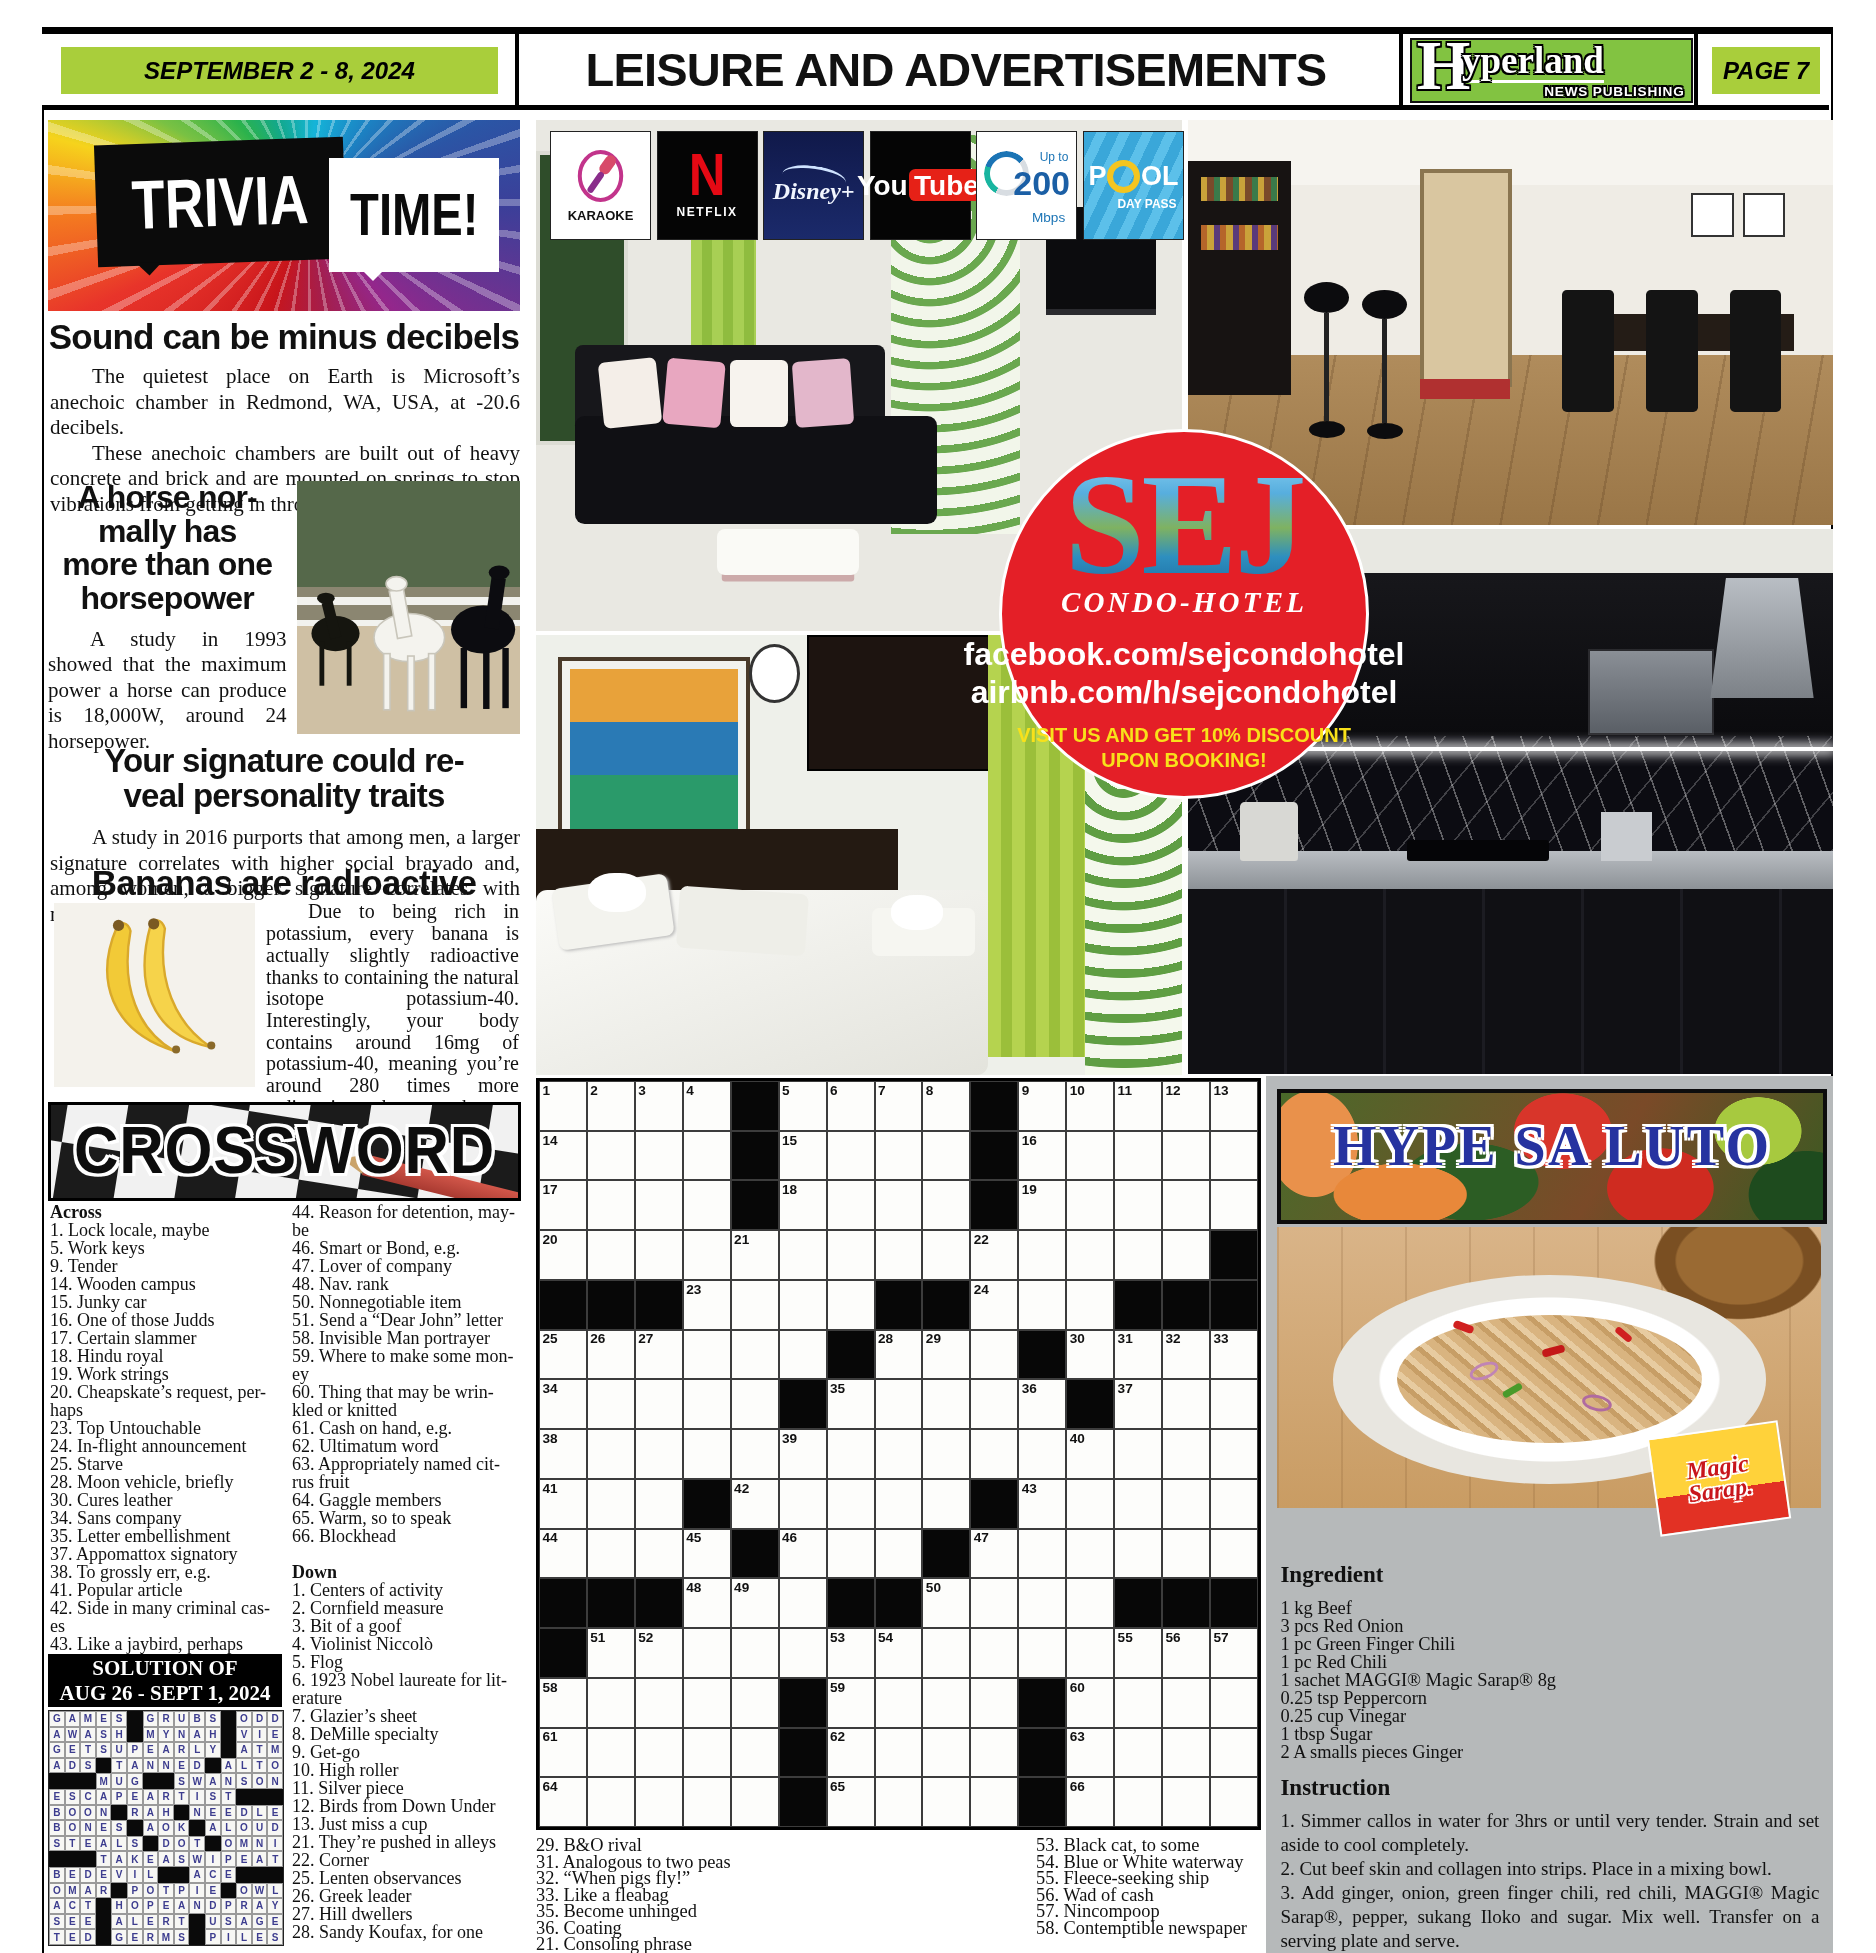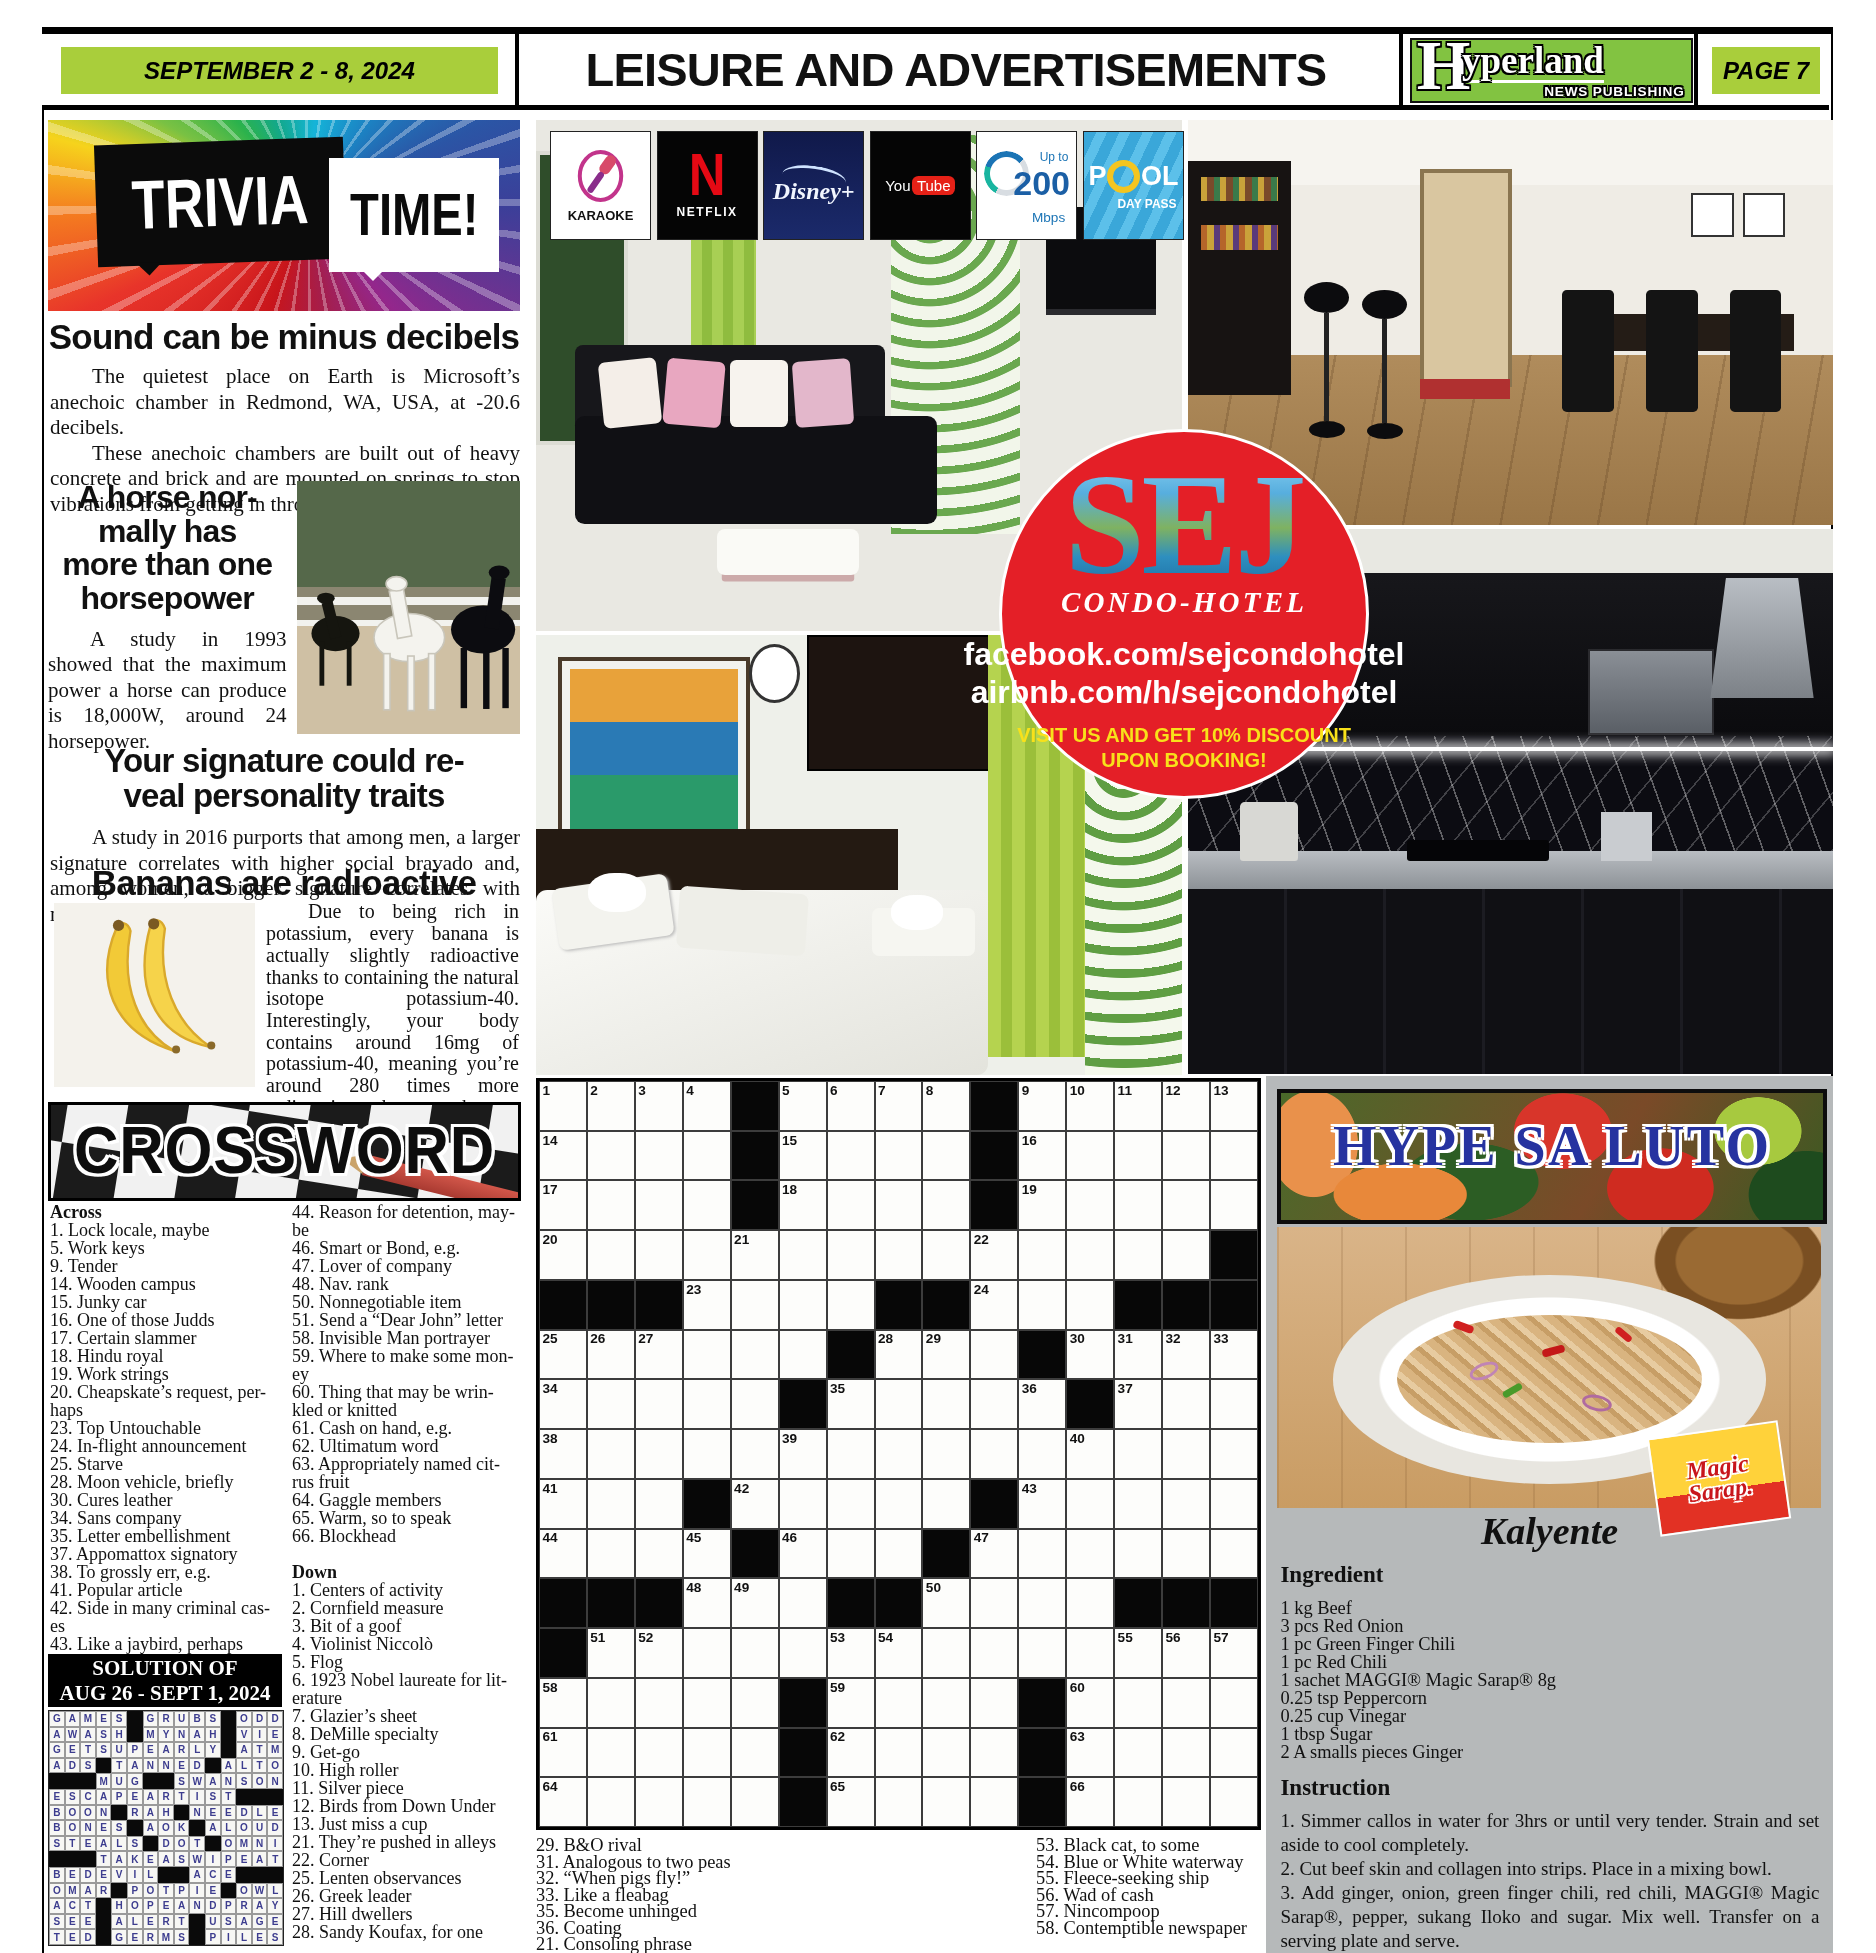--- a/index.html
+++ b/index.html
@@ -999,21 +999,21 @@
     </div>
     <div class="tile" style="background:#050505;">
       <div class="sans" style="color:#e50914;font-weight:bold;font-size:51px;line-height:.9;transform:scaleY(1.15);">N</div>
       <div class="sans" style="color:#fff;font-weight:bold;font-size:12px;letter-spacing:1.6px;margin-top:6.4px;">NETFLIX</div>
     </div>
     <div class="tile" style="background:linear-gradient(180deg,#10194a,#1b2a6b);">
       <div style="width:64px;height:21px;border-top:3.2px solid #cfe3ff;border-radius:50%;transform:rotate(8deg);margin-bottom:-11.2px;"></div>
       <div class="serif" style="color:#f2f6ff;font-style:italic;font-weight:bold;font-size:24px;">Disney+</div>
     </div>
     <div class="tile" style="background:#050505;">
-      <div class="sans" style="font-weight:normal;font-size:15px;color:#fff;">
+      <div class="sans" style="font-weight:bold;font-size:28px;color:#fff;">
         <span>You</span><span style="background:#e62117;border-radius:6.4px;padding:0.8px 4.8px;margin-left:1.6px;">Tube</span>
       </div>
     </div>
     <div class="tile" style="background:#fff;">
       <div style="position:absolute;left:6.4px;top:19px;width:45px;height:45px;border-radius:50%;
            background:conic-gradient(from 210deg,#19b5a0 0 80deg,#1b74b5 80deg 200deg,#d8dde2 200deg 360deg);
            -webkit-mask:radial-gradient(circle,transparent 0 16px,#000 17px);mask:radial-gradient(circle,transparent 0 16px,#000 17px);"></div>
       <div class="sans" style="position:absolute;right:8px;top:17.6px;color:#1b74b5;font-size:12px;">Up to</div>
       <div class="sans" style="position:absolute;right:6.4px;top:32px;color:#1b5fa5;font-weight:bold;font-size:34px;">200</div>
       <div class="sans" style="position:absolute;right:11.2px;bottom:14.4px;color:#1b74b5;font-size:13.6px;">Mbps</div>
@@ -1050,21 +1050,20 @@
       <div class="abs" style="left:265px;top:120px;width:22.5px;height:8px;background:#c41818;border-radius:4px;transform:rotate(-15deg);"></div>
       <div class="abs" style="left:337px;top:104px;width:19px;height:7.2px;background:#d02020;border-radius:4px;transform:rotate(40deg);"></div>
       <div class="abs" style="left:225px;top:160px;width:21px;height:7.2px;background:#4a9a2a;border-radius:4px;transform:rotate(-30deg);"></div>
       <div class="abs" style="left:305px;top:168px;width:24px;height:9.6px;border:3.2px solid #b06aa0;border-radius:50%;background:transparent;transform:rotate(12deg);"></div>
       <div class="abs" style="left:192px;top:136px;width:24px;height:9.6px;border:3.2px solid #c084b5;border-radius:50%;background:transparent;transform:rotate(-22deg);"></div>
     </div>
     <div class="sachet">
       <div class="s1">Magic</div>
       <div class="s2">Sarap.</div>
     </div>
-    <div class="abs rec-title">Kalyente</div>
     <div class="abs rec-label" style="left:14.4px;top:486px;">Ingredient</div>
     <div class="abs rec-list" style="left:14.4px;top:523px;width:529px;">
         <div class="clue">1 kg Beef</div>
         <div class="clue">3 pcs Red Onion</div>
         <div class="clue">1 pc Green Finger Chili</div>
         <div class="clue">1 pc Red Chili</div>
         <div class="clue">1 sachet MAGGI® Magic Sarap® 8g</div>
         <div class="clue">0.25 tsp Peppercorn</div>
         <div class="clue">0.25 cup Vinegar</div>
         <div class="clue">1 tbsp Sugar</div>

